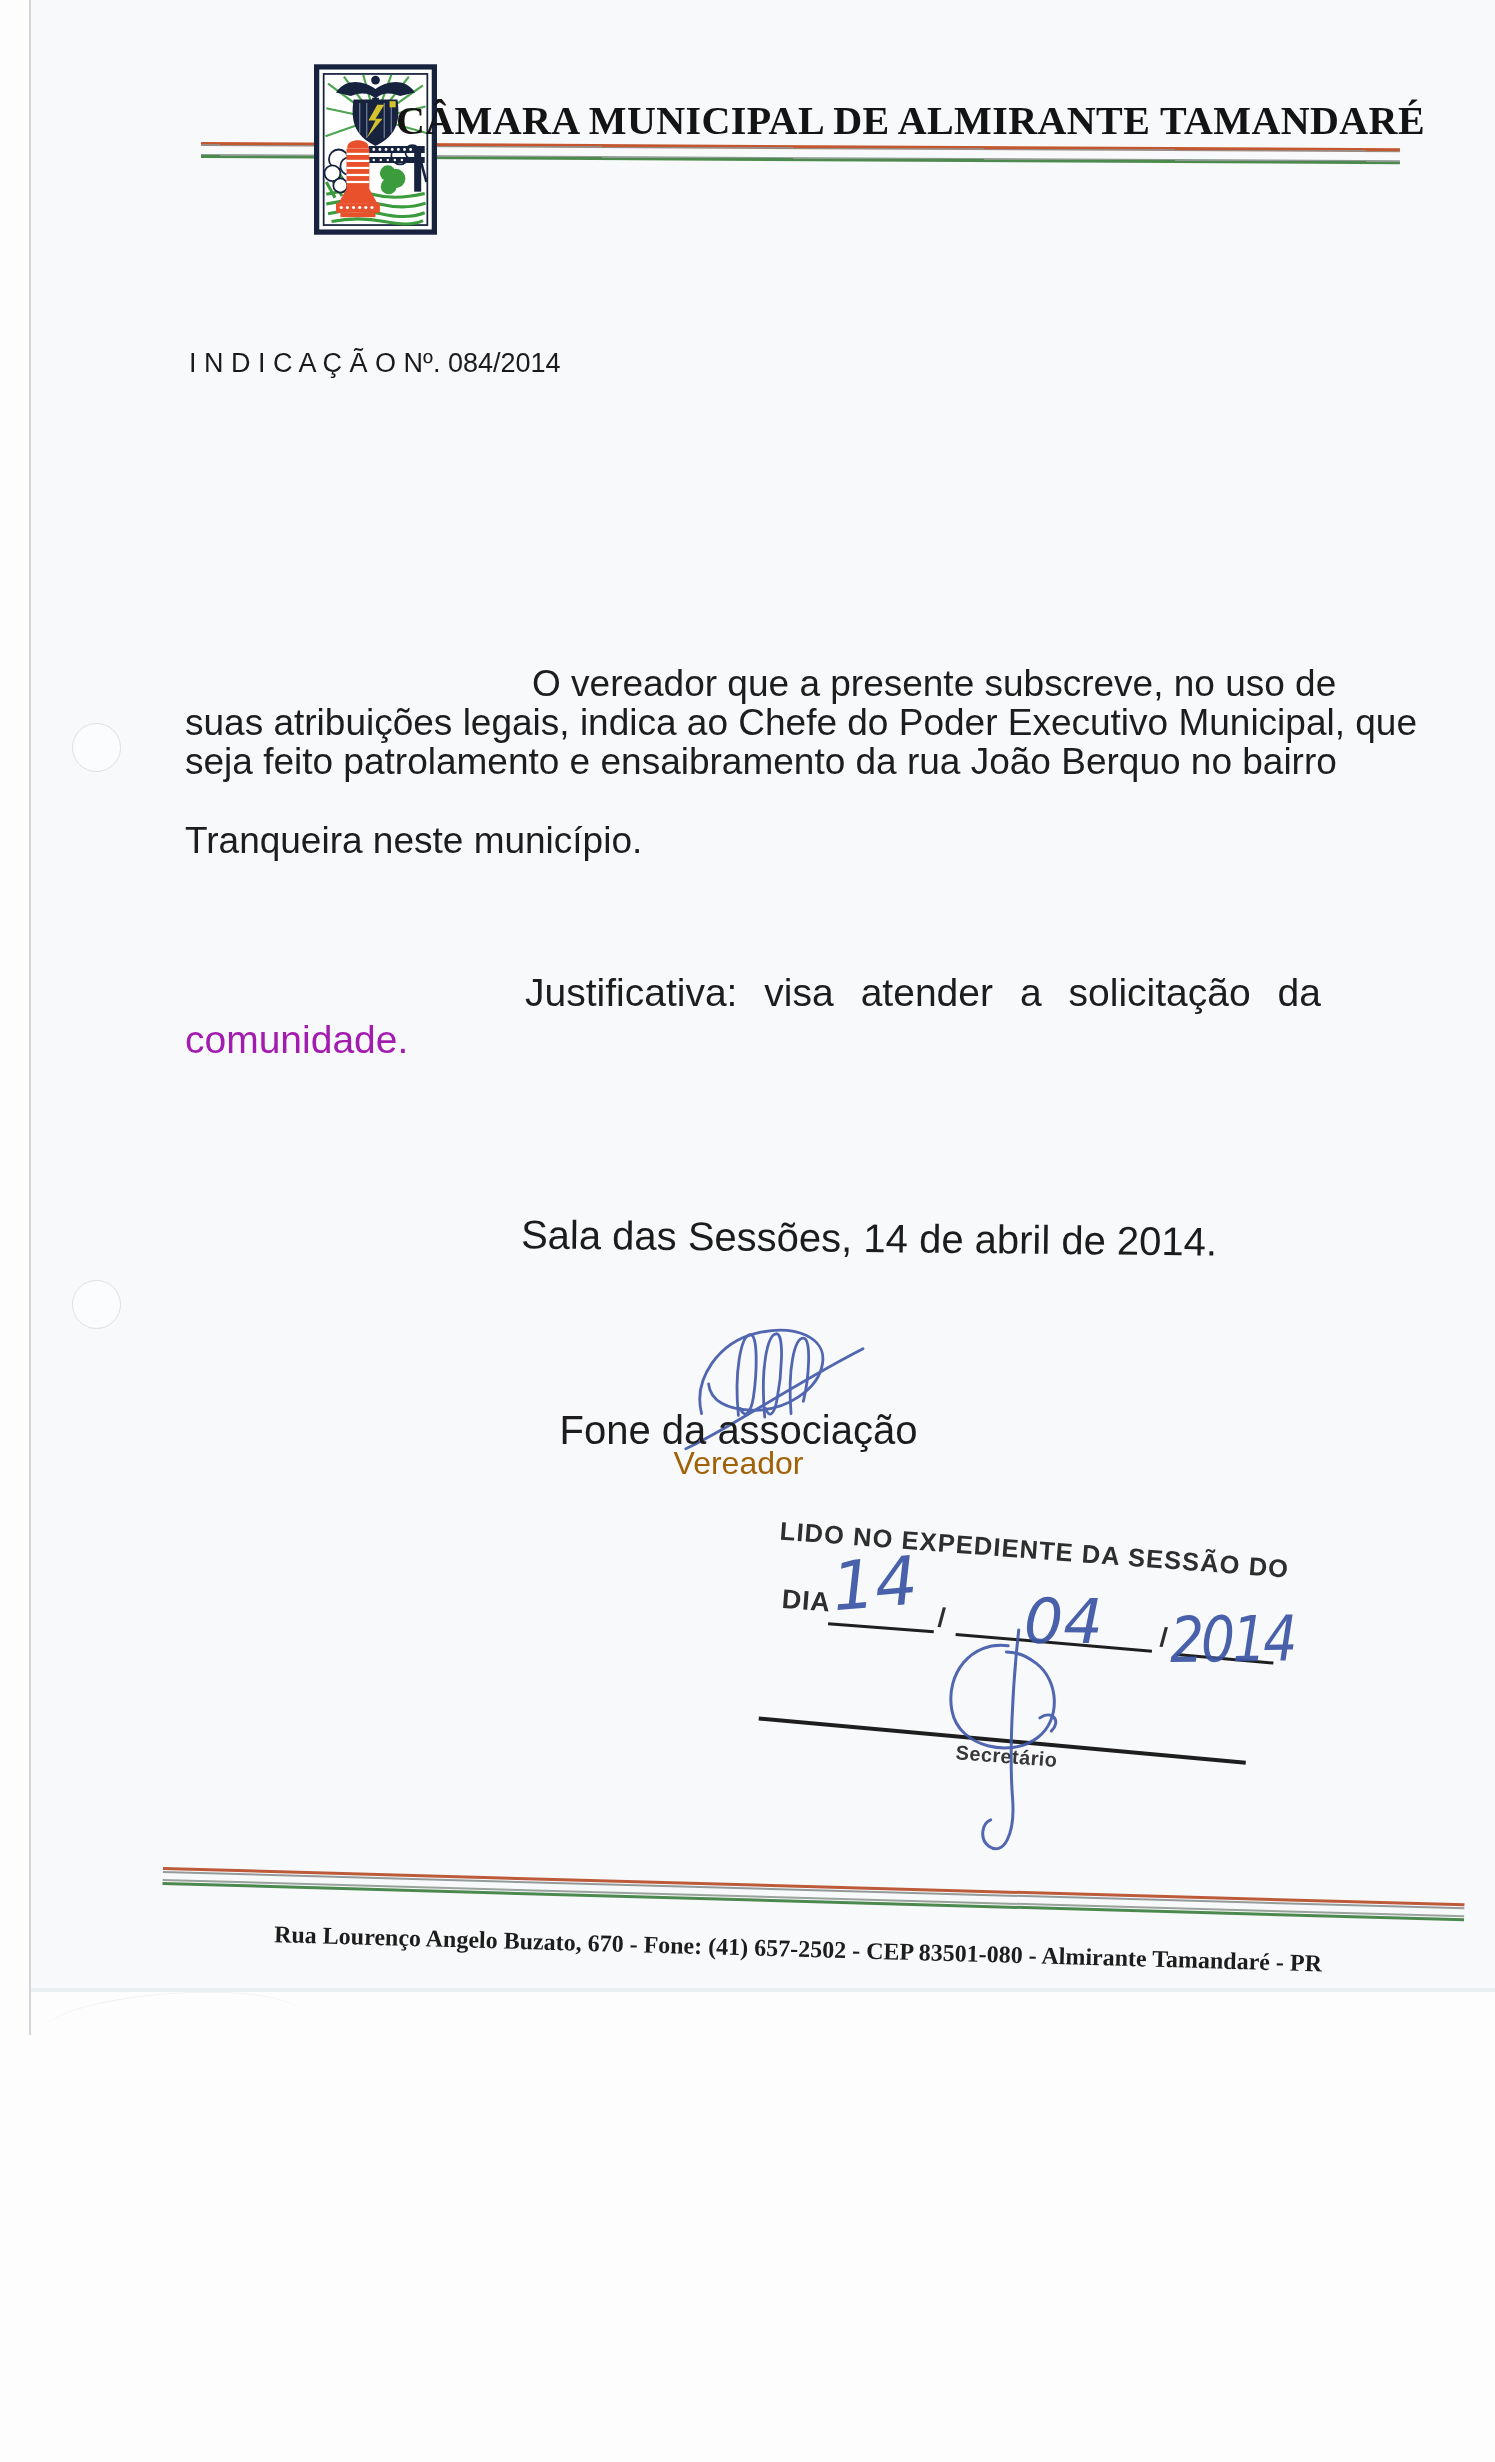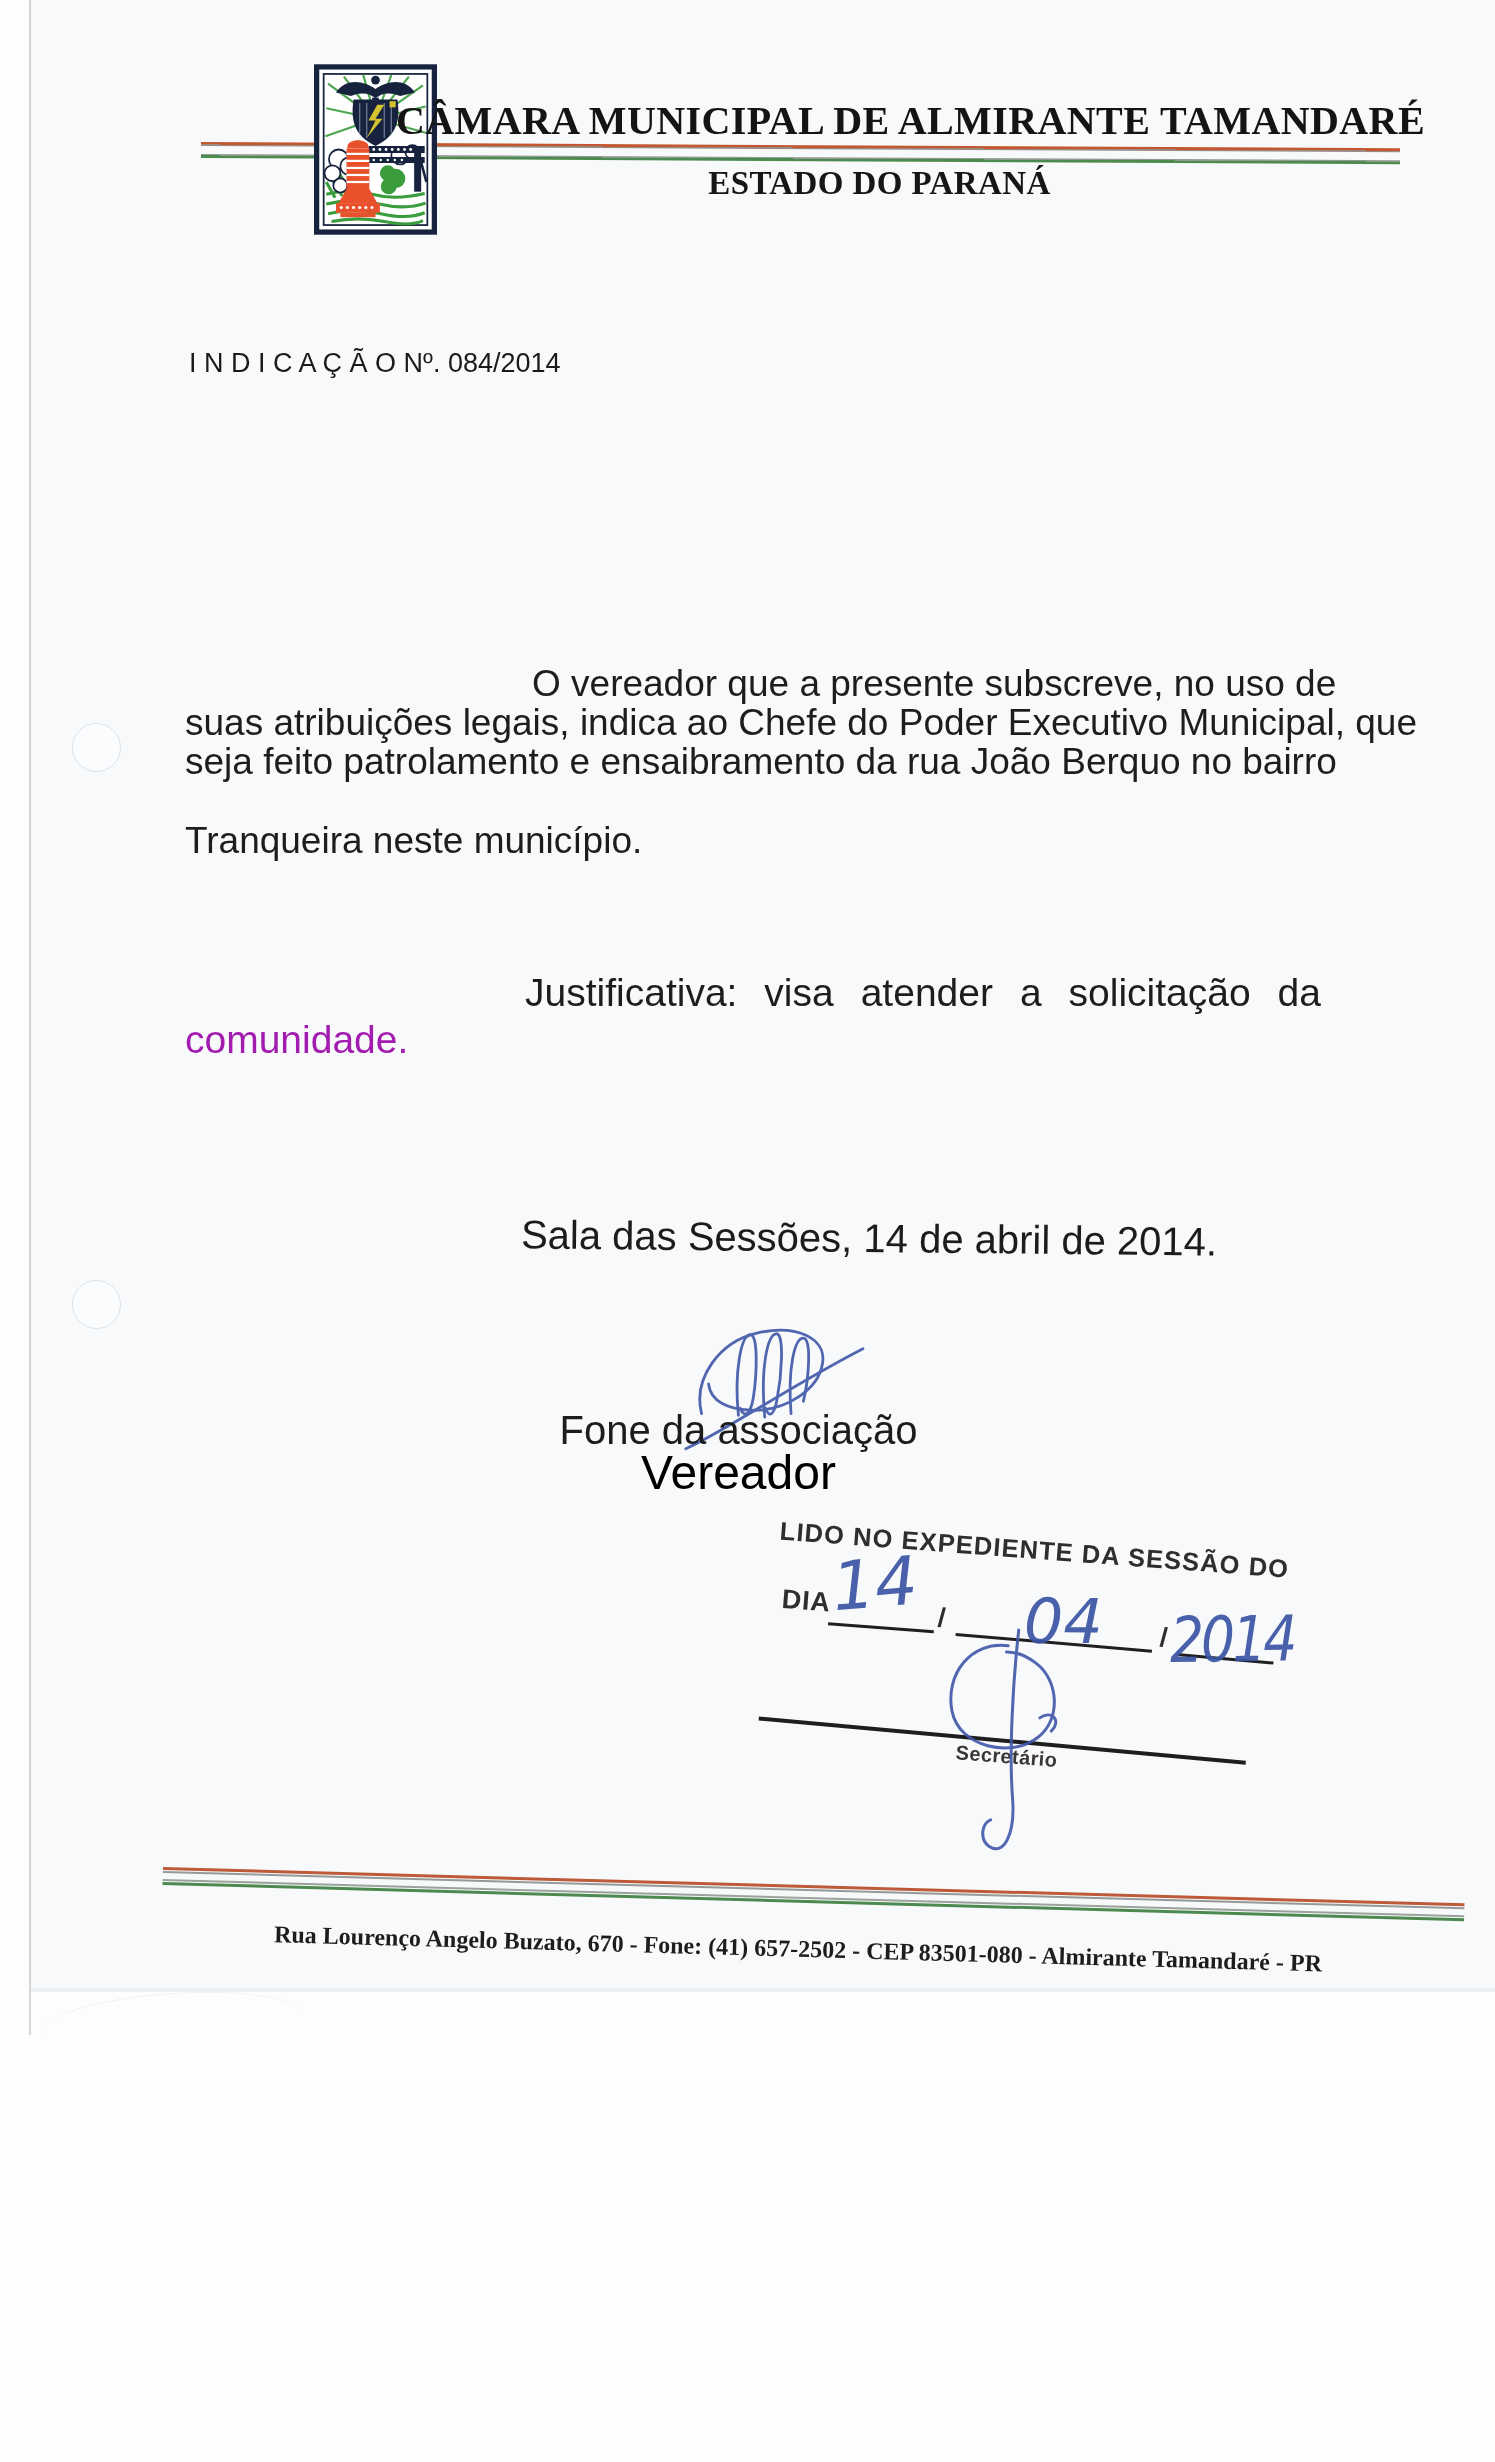--- a/index.html
+++ b/index.html
@@ -54,21 +54,21 @@
          text-align:justify;text-align-last:justify;line-height:44px;}
   .just-line2{position:absolute;left:185px;top:1018px;font-size:39px;color:#a21caf;}
 
   .dateline{position:absolute;left:521px;top:1216px;font-size:40px;color:#1c1c1c;
          transform:rotate(.6deg);white-space:nowrap;}
 
   .sig1{position:absolute;left:677px;top:1317px;width:193px;height:145px;}
   .signer-name{position:absolute;left:545px;top:1408px;width:387px;text-align:center;
          font-size:40px;color:#1c1c1c;white-space:nowrap;}
   .signer-role{position:absolute;left:545px;top:1445px;width:387px;text-align:center;
-         font-size:48px;color:#000000;}
+         font-size:32px;color:#a16207;}
 
   
   .stamp{position:absolute;left:774px;top:1516px;width:536px;height:273px;
          transform:rotate(4.3deg);transform-origin:0 0;color:#2b2b2b;}
   .stamp-read{position:absolute;left:7px;top:0;font-weight:bold;font-size:25.5px;
          letter-spacing:1.1px;white-space:nowrap;color:#2e2e2e;}
   .stamp-dia{position:absolute;left:14px;top:67px;font-weight:bold;font-size:27px;
          letter-spacing:0.9px;color:#2e2e2e;}
   .blank{position:absolute;height:0;border-top:3.5px solid #1f1f1f;}
   .blank1{left:62px;top:102px;width:106px;}
@@ -214,21 +214,20 @@
       <circle cx="31" cy="163" r="1.8"></circle>
         <circle cx="38" cy="163" r="1.8"></circle>
         <circle cx="45" cy="163" r="1.8"></circle>
       <circle cx="52" cy="163" r="1.8"></circle>
         <circle cx="59" cy="163" r="1.8"></circle>
         <circle cx="66" cy="163" r="1.8"></circle>
     </g>
   </svg>
 
   <div class="org-name">CÂMARA MUNICIPAL DE ALMIRANTE TAMANDARÉ</div>
-  <div class="state-name">ESTADO DO PARANÁ</div>
 
   <div class="doc-title">I N D I C A Ç Ã O Nº. 084/2014</div>
 
   <div class="body-block">
     <div class="body-line indent">O vereador que a presente subscreve, no uso de</div>
     <div class="body-line">suas atribuições legais, indica ao Chefe do Poder Executivo Municipal, que</div>
     <div class="body-line">seja feito patrolamento e ensaibramento da rua João Berquo no bairro</div>
     <div class="body-line last">Tranqueira neste município.</div>
   </div>
 

